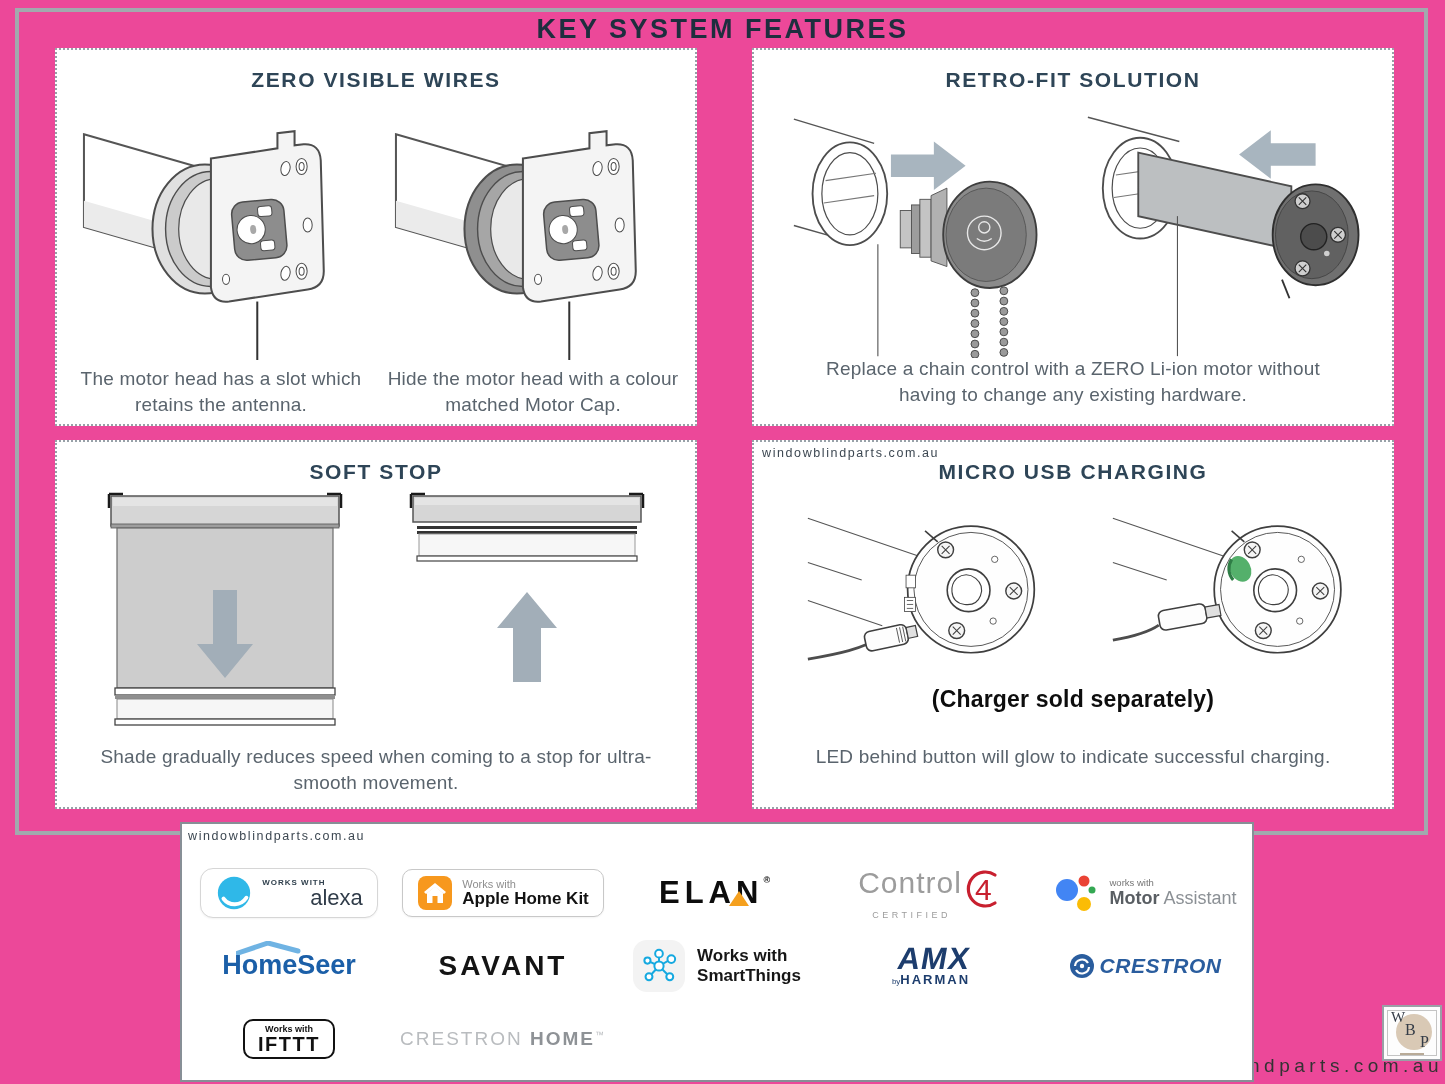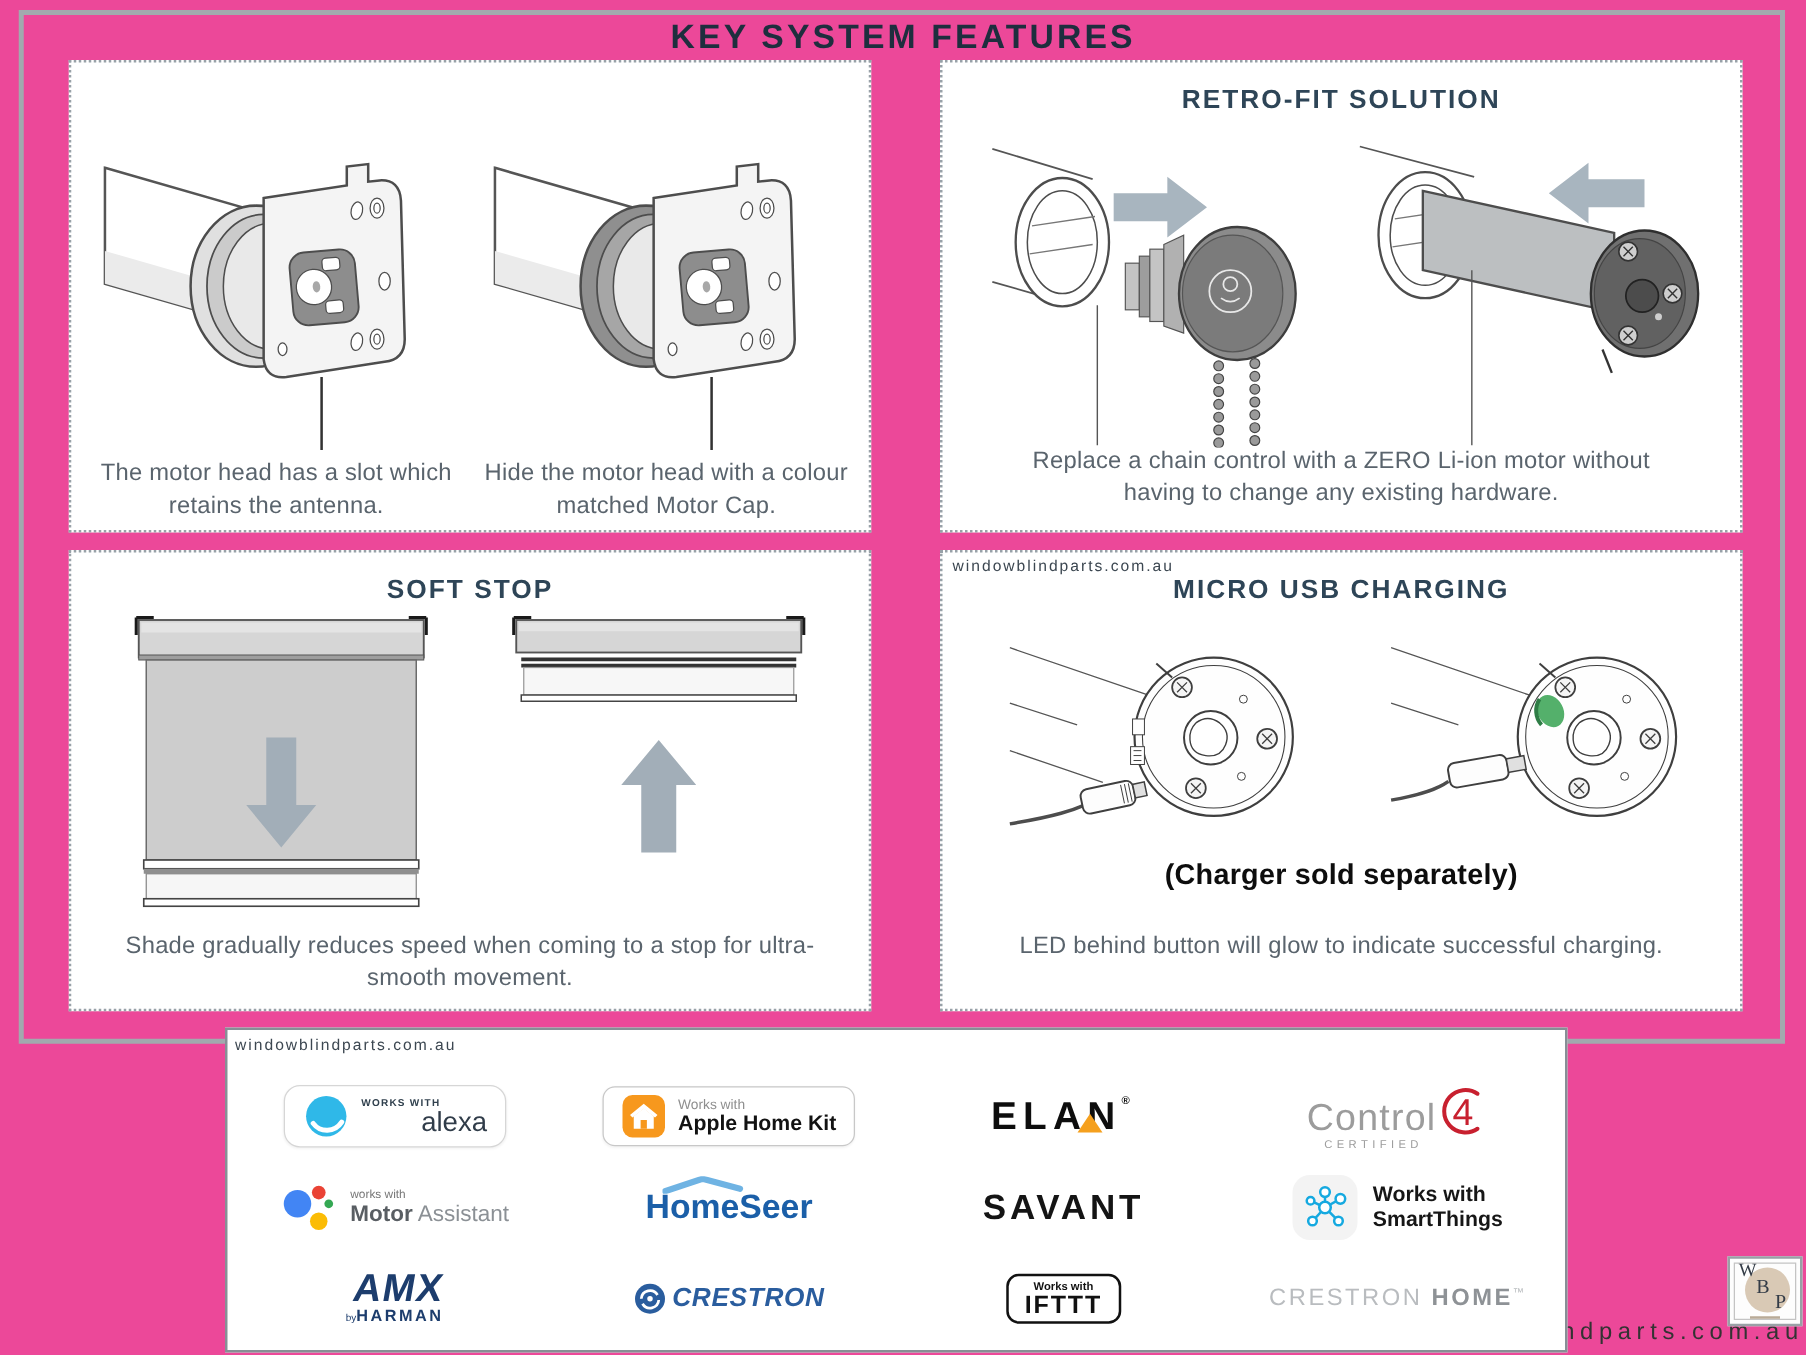--- a/index.html
+++ b/index.html
@@ -34,38 +34,38 @@
   .wm{position:absolute;font-size:12.5px;letter-spacing:1.6px;color:#3c4751;}
   .wm-p4{left:8px;top:4px;}
   .wm-compat{left:6px;top:5px;}
   .wm-big{position:absolute;right:2px;top:1055px;font-size:19px;letter-spacing:4.5px;color:#333;}
   
   .compat{position:absolute;left:180px;top:822px;width:1070px;height:256px;background:#fff;
           border:2px solid #878f96;z-index:5;}
   .compat-head{position:absolute;top:9px;left:0;width:100%;text-align:center;
                font-size:17px;font-weight:bold;letter-spacing:.8px;color:#24374a;}
   .logo-grid{position:absolute;top:33px;left:0;width:100%;height:218px;display:grid;
-             grid-template-columns:1fr 1fr 1fr 1fr;grid-auto-rows:1fr;
+             grid-template-columns:1fr 1fr 1fr 1fr 1fr;grid-auto-rows:1fr;
              align-items:center;justify-items:center;}
   .cell{display:flex;align-items:center;justify-content:center;}
   
   .badge{display:flex;align-items:center;background:#fff;border:1.5px solid #d6d6d6;
          border-radius:13px;padding:5px 14px;gap:9px;box-shadow:0 1px 2px rgba(0,0,0,.05);}
   .alexa-eyebrow{font-size:8px;font-weight:bold;letter-spacing:1px;color:#31414e;}
   .alexa-name{font-size:22px;color:#303c49;line-height:1;margin-left:48px;}
   .hk-badge{border:1.5px solid #c8c8c8;border-radius:10px;}
   .hk-eyebrow{font-size:11px;color:#8e8e8e;}
   .hk-name{font-size:17px;font-weight:600;color:#121212;line-height:1.1;}
   .elan-wrap{position:relative;font-size:31px;font-weight:800;letter-spacing:5px;color:#0d0d0d;}
   .elan-reg{font-size:9px;vertical-align:top;}
   .elan-tri{position:absolute;left:60%;bottom:5px;width:0;height:0;
             border-left:10px solid transparent;border-right:10px solid transparent;
             border-bottom:15px solid #f5a01e;}
   .c4{display:flex;flex-direction:column;align-items:center;}
-  .c4-row{display:flex;align-items:flex-end;}
+  .c4-row{display:flex;align-items:flex-start;}
   .c4-name{font-size:30px;font-weight:300;color:#9c9c9c;letter-spacing:1px;}
   .c4-sub{font-size:9px;letter-spacing:3.5px;color:#9c9c9c;margin-top:-2px;align-self:flex-start;margin-left:14px;text-align:center;}
   .ga{display:flex;align-items:center;gap:10px;}
   .ga-eyebrow{font-size:9.5px;color:#767676;}
   .ga-name{font-size:18px;color:#5b6066;}
   .ga-name b{font-weight:600;color:#595e63;} .ga-name span{color:#8b9095;}
   .homeseer{position:relative;font-size:27px;font-weight:700;color:#1b5fa8;}
   .hs-swish{position:absolute;left:14px;top:-9px;}
   .savant{font-size:28px;font-weight:700;letter-spacing:3px;color:#141414;}
   .st{display:flex;align-items:center;gap:12px;}
@@ -94,20 +94,21 @@
 </style>
 </head>
 <body>
 
 <div class="canvas">
 
   <div class="frame"></div>
   <div class="main-title">KEY SYSTEM FEATURES</div>
 
   <div class="panel p1">
+    <div class="panel-title">ZERO VISIBLE WIRES</div>
 
     <svg class="illo illo-a" width="292" height="262" viewBox="0 0 280 260" style="--cap:#e0e0e0;--capmid:#cbcbcb;">
       <polygon points="4,34 150,76 150,168 4,126" fill="#fff" stroke="#555" stroke-width="2"></polygon>
       <polygon points="4,100 150,142 150,168 4,126" fill="#ebebeb"></polygon>
       <ellipse cx="124" cy="128" rx="52" ry="64" fill="var(--cap)" stroke="#4d4d4d" stroke-width="2"></ellipse>
       <ellipse cx="130" cy="128" rx="45" ry="57" fill="var(--capmid)" stroke="#4d4d4d" stroke-width="1.4"></ellipse>
       <ellipse cx="136" cy="128" rx="38" ry="50" fill="#e9e9e9" stroke="#4d4d4d" stroke-width="1.2"></ellipse>
       <path d="M130,58 L196,48 L196,33 L213,31 L213,45 L222,44 Q238,43 239,60 L242,170 Q242,186 226,188 L148,200 Q132,202 130,186 Z" fill="#f4f4f4" stroke="#4d4d4d" stroke-width="2"></path>
       <ellipse cx="204" cy="68" rx="4.5" ry="7" fill="#fff" stroke="#4d4d4d" transform="rotate(12 204 68)"></ellipse>
       <ellipse cx="220" cy="66" rx="5.5" ry="8" fill="#fff" stroke="#4d4d4d"></ellipse>

